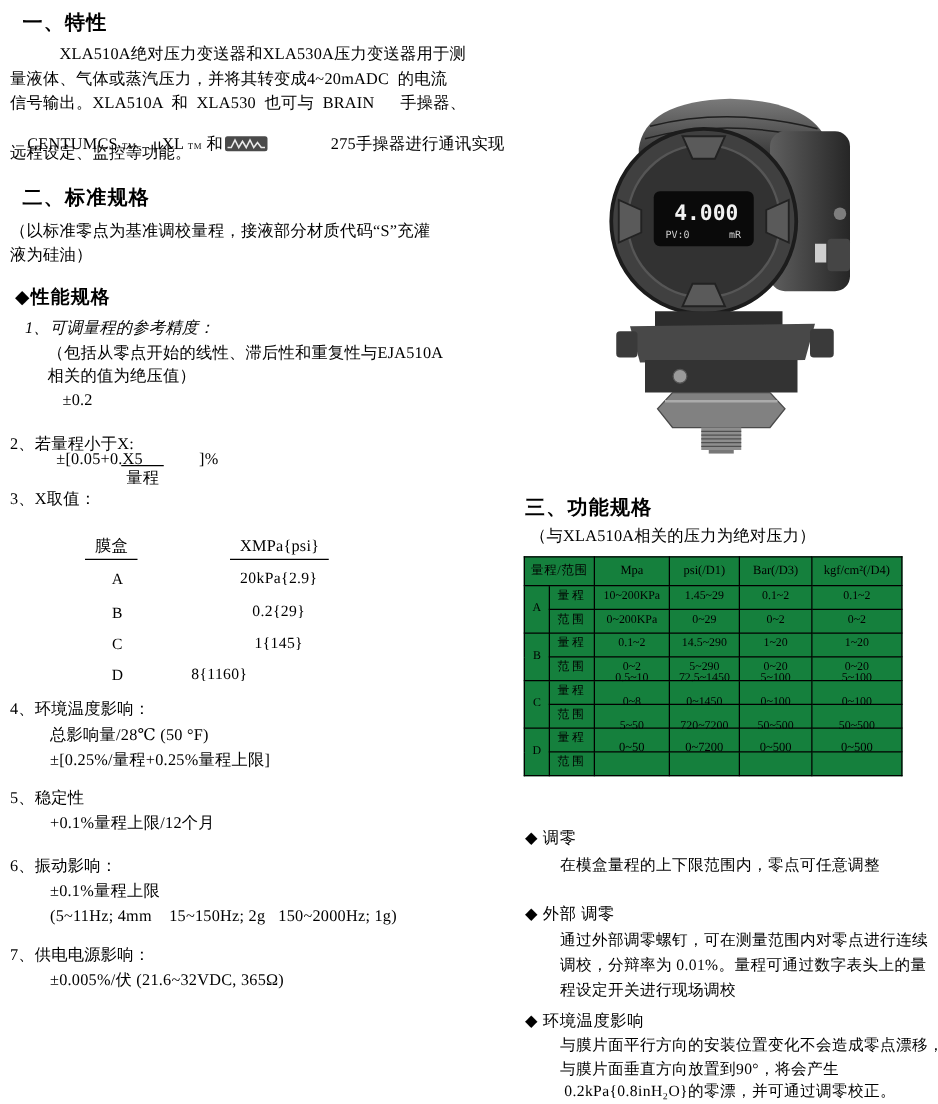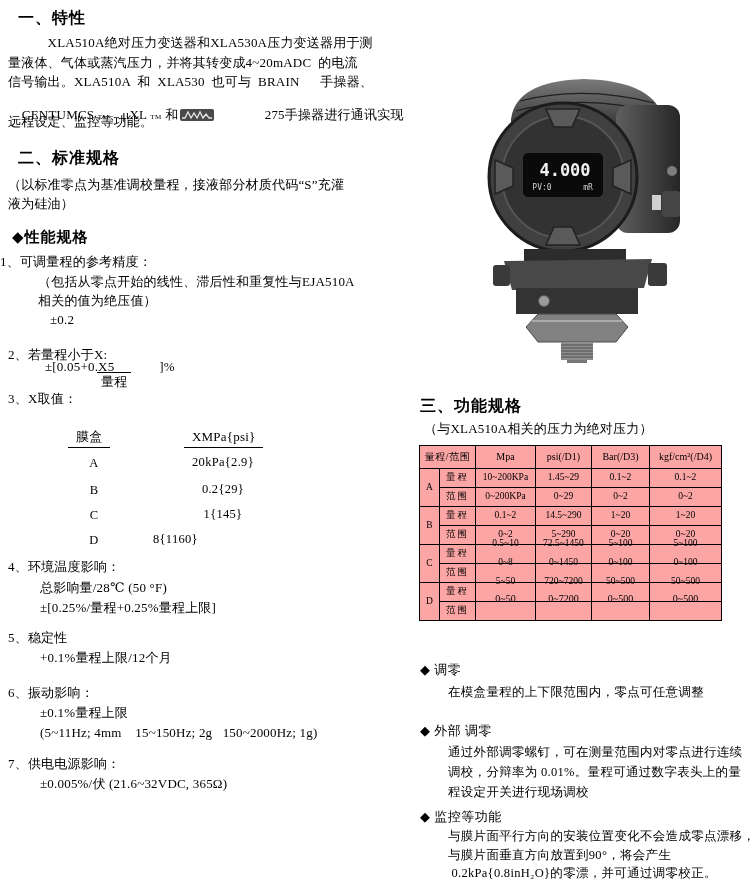--- a/index.html
+++ b/index.html
@@ -9,21 +9,21 @@
   .h1{font-family:"Liberation Sans","DejaVu Sans",sans-serif;font-weight:700;font-size:16px;letter-spacing:1px;}
   .h3{font-family:"Liberation Sans","DejaVu Sans",sans-serif;font-weight:700;font-size:15px;letter-spacing:1px;}
   .body13{font-size:13px;letter-spacing:0.2px;line-height:1;}
   .body12{font-size:12.5px;letter-spacing:0.3px;line-height:1;}
   .dtitle{font-size:13px;letter-spacing:0.5px;}
   .tm{font-size:7px;letter-spacing:0.5px;vertical-align:0px;}
   .hart{display:inline-block;width:34px;height:12px;background:#4a4a4a;border-radius:2px;vertical-align:-2px;margin:0 2px;}
   .u{border-bottom:1.3px solid #000;padding:0 8px 4px 8px;}
   .frac-den{display:inline-block;border-top:1.4px solid #000;padding:2px 4px 0 4px;}
   
-  table.spec{border-collapse:collapse;table-layout:fixed;width:302px;background:#fca5a5;}
+  table.spec{border-collapse:collapse;table-layout:fixed;width:302px;background:#15803d;}
   table.spec td{border:1px solid #000;text-align:center;vertical-align:middle;padding:0;overflow:visible;
                 font-size:9.5px;height:18px;line-height:1;}
   table.spec tr.hdr td{height:22px;font-size:10px;}
   td.hrange{font-size:11px;letter-spacing:0.5px;}
   td.letter{font-size:11px;}
   td.sub{font-size:11px;letter-spacing:2px;}
   td.v{position:relative;}
   td.v .up{position:absolute;left:0;right:0;top:-6px;font-size:9.5px;}
   td.v .dn{position:absolute;left:0;right:0;bottom:-3px;font-size:10px;text-align:center;}
   
@@ -45,21 +45,21 @@
         </svg></span><span>              275手操器进行通讯实现</span>
   </div>
   <div class="t body13" style="left:8px;top:115px;">远程设定、监控等功能。</div>
 
   <div class="t h1" style="left:18px;top:148px;">二、标准规格</div>
   <div class="t body13" style="left:8px;top:178px;">（以标准零点为基准调校量程，接液部分材质代码“S”充灌</div>
   <div class="t body13" style="left:8px;top:197px;">液为硅油）</div>
 
   <div class="t h3" style="left:12px;top:228px;">◆性能规格</div>
 
-  <div class="t body13" style="left:0;top:255px;">1、可调量程的参考精度：</div>
+  <div class="t body13" style="left:20px;top:255px;font-style:italic;">1、可调量程的参考精度：</div>
   <div class="t body13" style="left:38px;top:275px;">（包括从零点开始的线性、滞后性和重复性与EJA510A</div>
   <div class="t body13" style="left:38px;top:294px;">相关的值为绝压值）</div>
   <div class="t body13" style="left:50px;top:313px;">±0.2</div>
 
   <div class="t body13" style="left:8px;top:348px;">2、若量程小于X:</div>
   <div class="t body13" style="left:45px;top:360px;">±[0.05+0.X5             ]%</div>
   <div class="t body13" style="left:97px;top:372px;"><span class="frac-den">量程</span></div>
 
   <div class="t body13" style="left:8px;top:392px;">3、X取值：</div>
 
@@ -235,18 +235,18 @@
   </table>
 
   <div class="t dtitle" style="left:420px;top:661px;">◆ 调零</div>
   <div class="t body12" style="left:448px;top:686px;">在模盒量程的上下限范围内，零点可任意调整</div>
 
   <div class="t dtitle" style="left:420px;top:722px;">◆ 外部 调零</div>
   <div class="t body12" style="left:448px;top:746px;">通过外部调零螺钉，可在测量范围内对零点进行连续</div>
   <div class="t body12" style="left:448px;top:766px;">调校，分辩率为 0.01%。量程可通过数字表头上的量</div>
   <div class="t body12" style="left:448px;top:786px;">程设定开关进行现场调校</div>
 
-  <div class="t dtitle" style="left:420px;top:808px;">◆ 监控等功能</div>
+  <div class="t dtitle" style="left:420px;top:808px;">◆ 环境温度影响</div>
   <div class="t body12" style="left:448px;top:830px;">与膜片面平行方向的安装位置变化不会造成零点漂移，</div>
   <div class="t body12" style="left:448px;top:849px;">与膜片面垂直方向放置到90°，将会产生</div>
   <div class="t body12" style="left:448px;top:867px;"> 0.2kPa{0.8inH₂O}的零漂，并可通过调零校正。</div>
 
 </div>
 
 </body></html>

